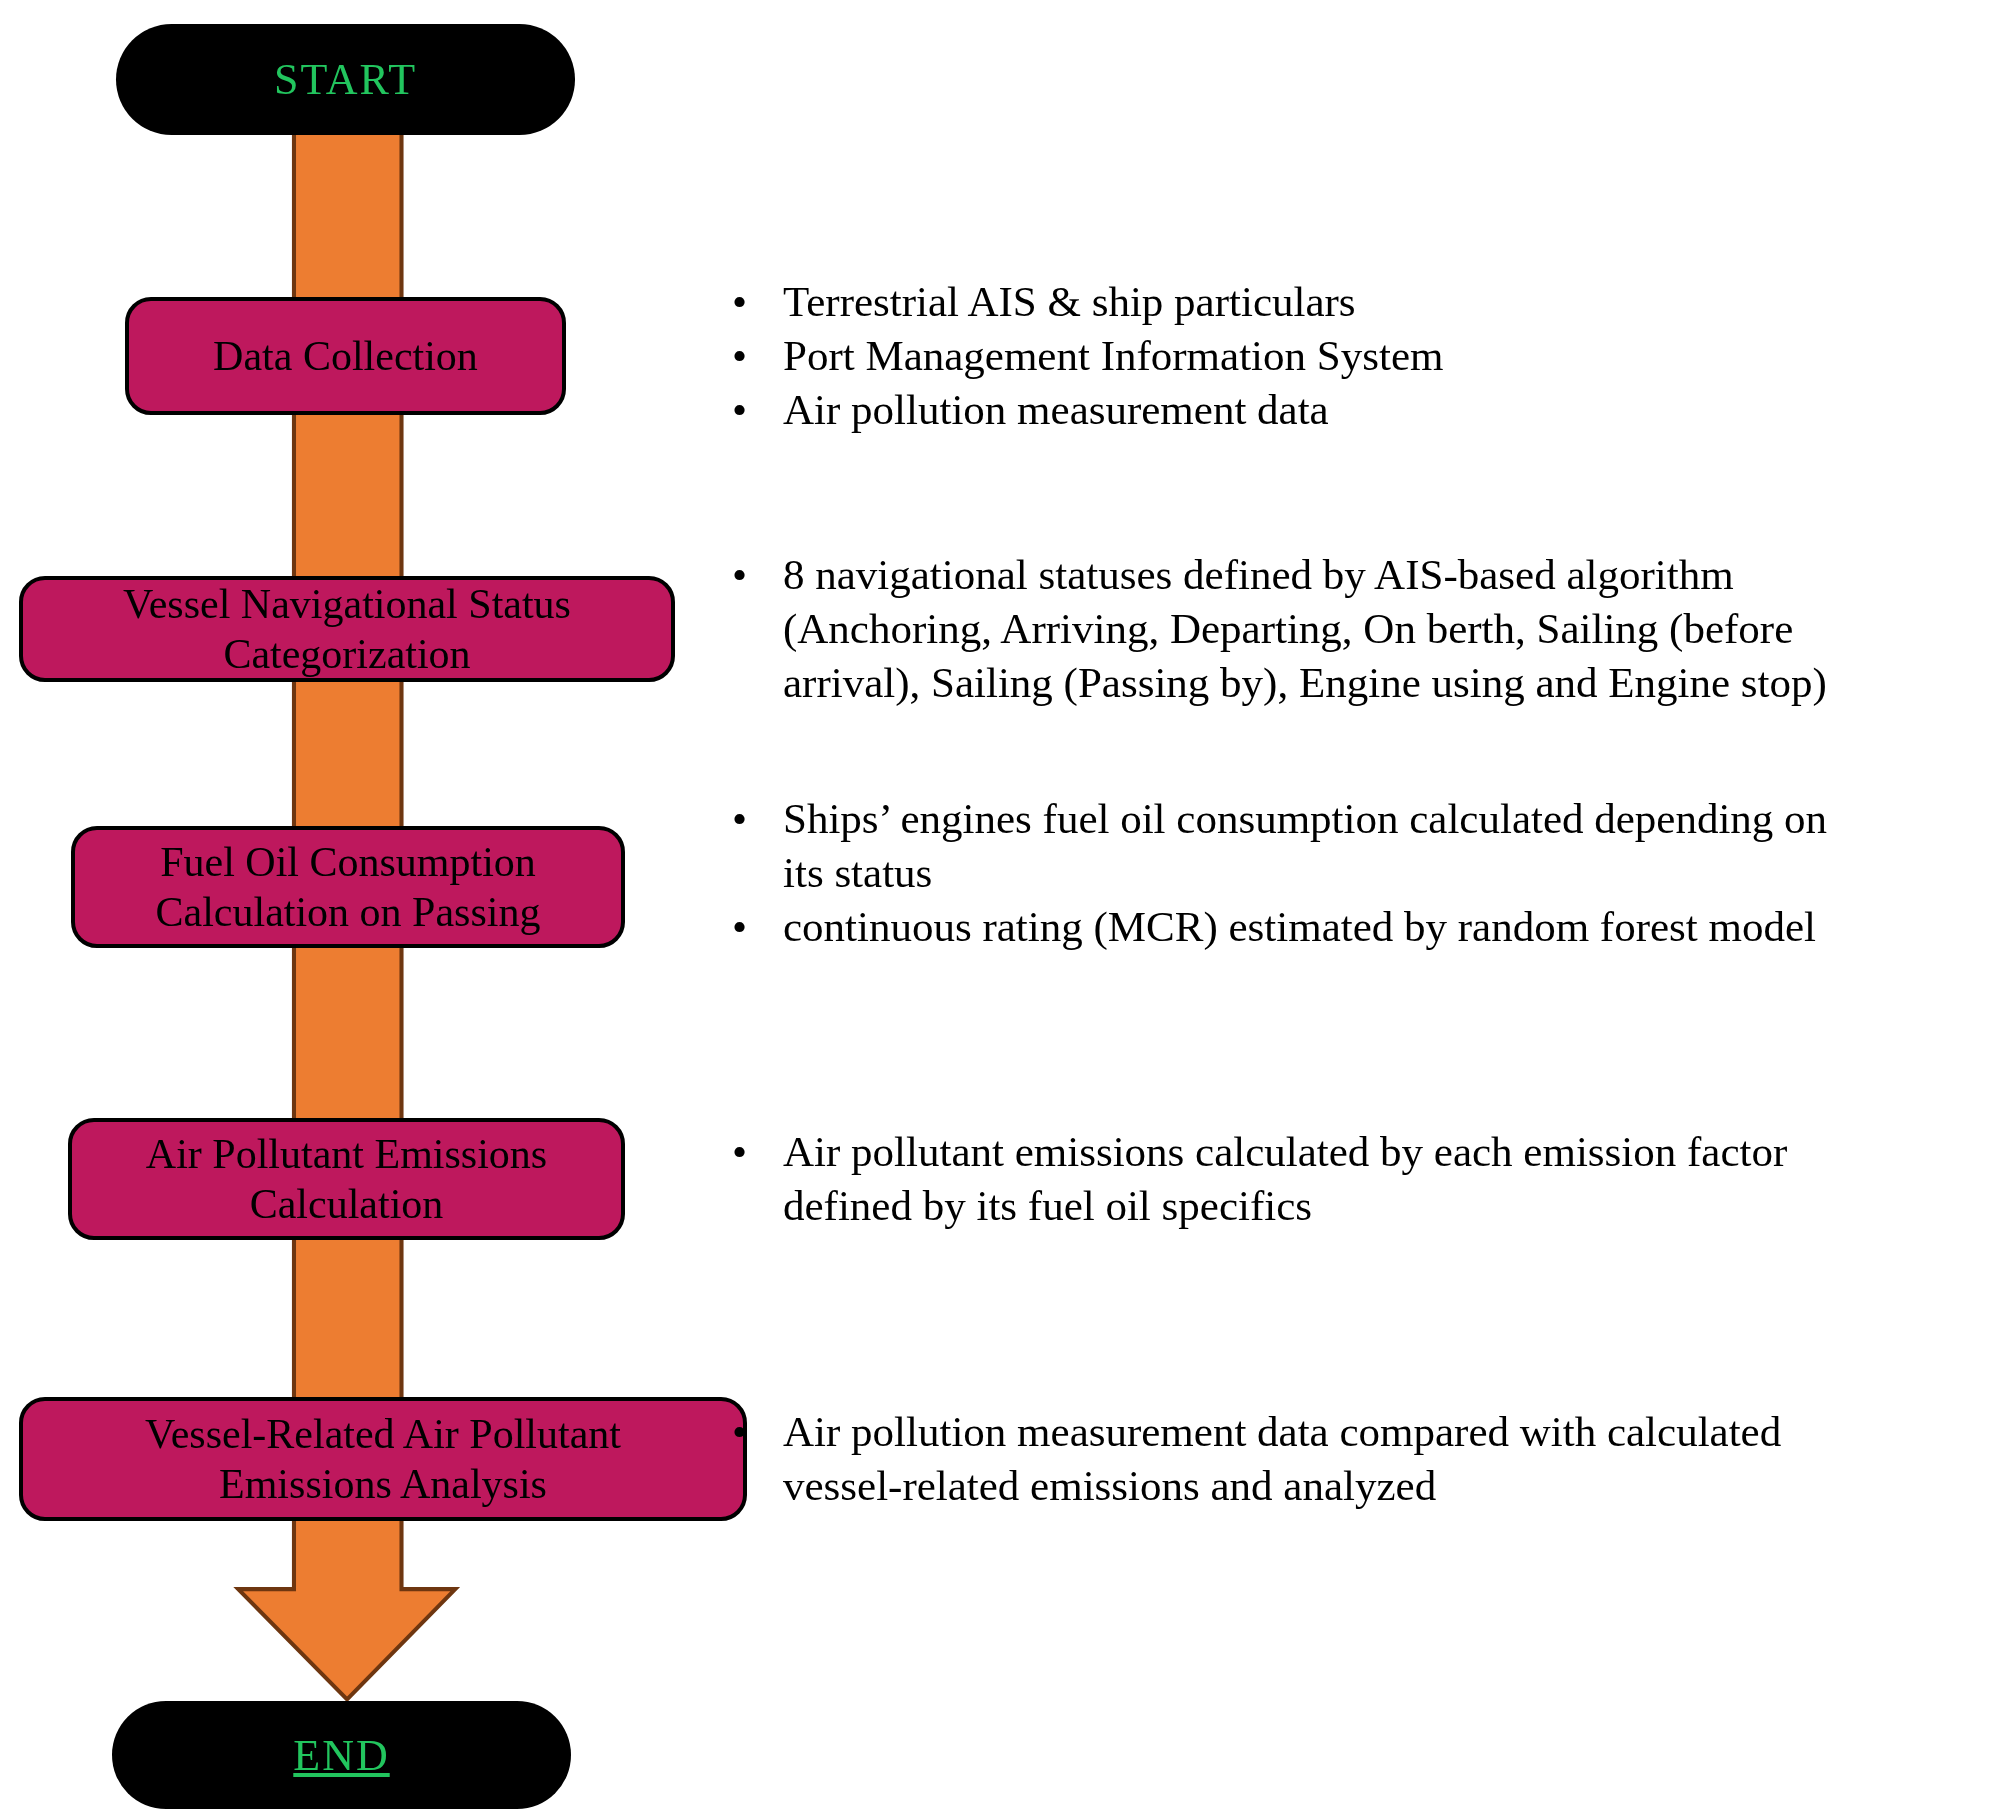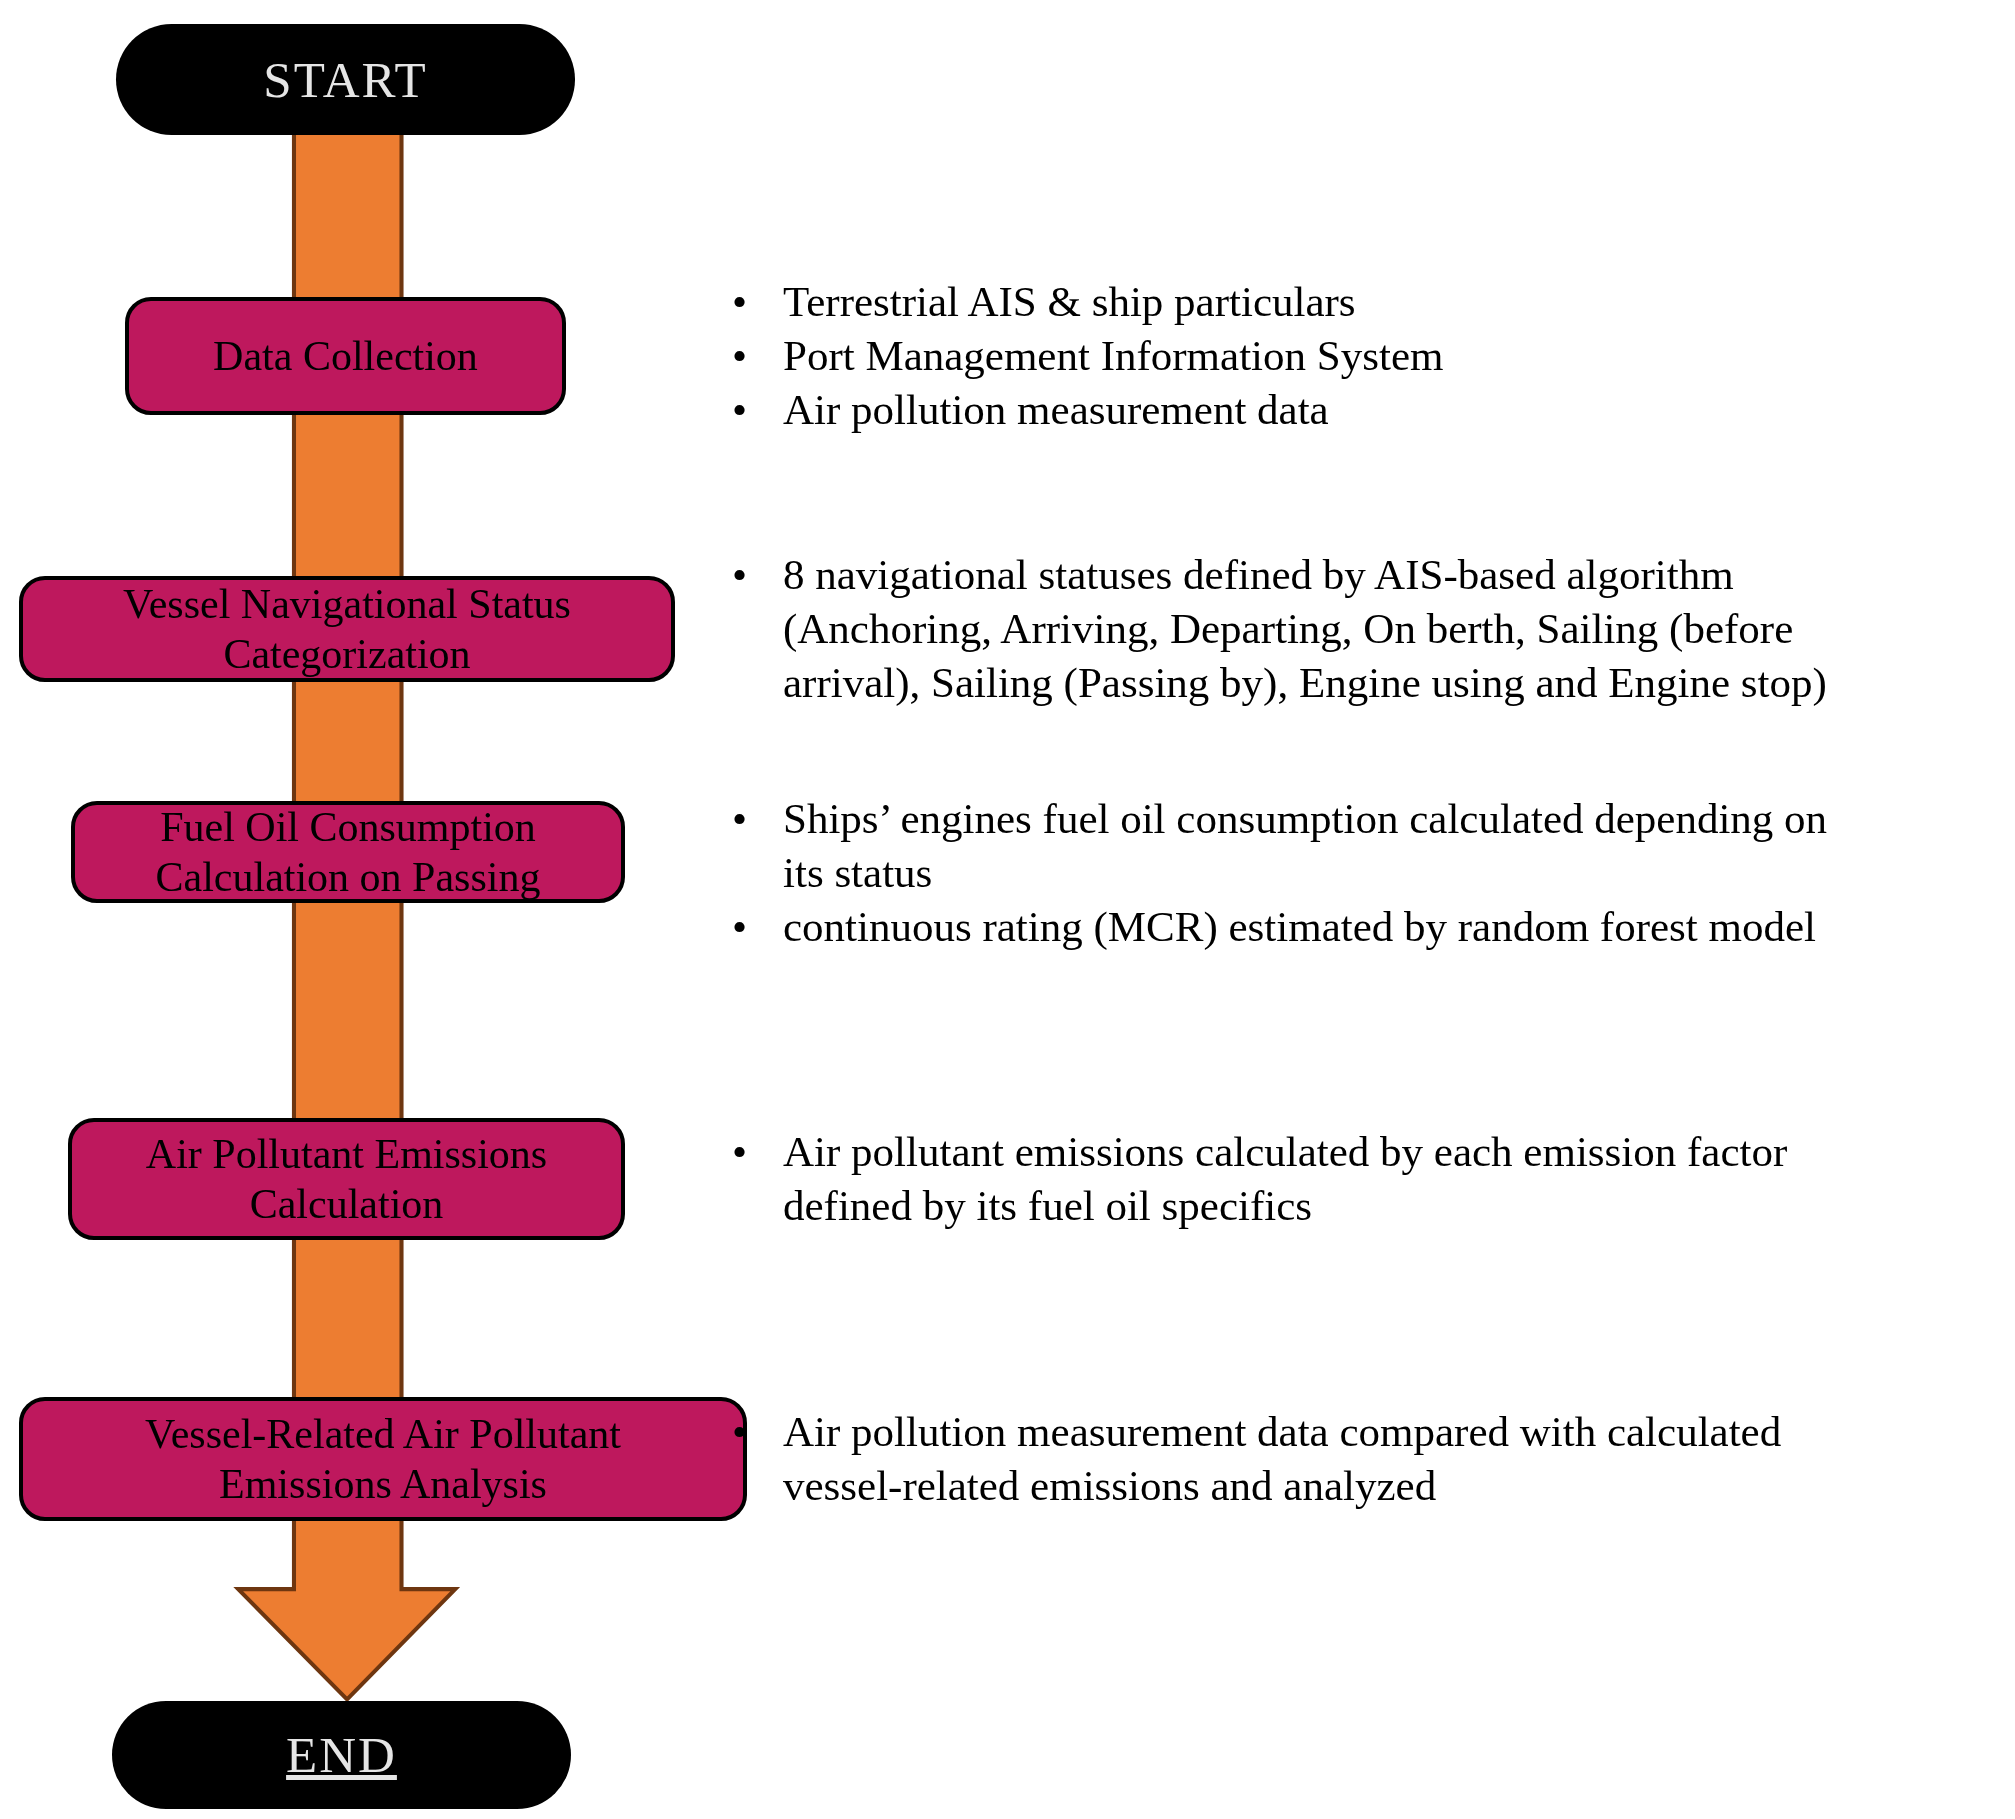--- a/index.html
+++ b/index.html
@@ -32,23 +32,23 @@
     position: absolute;
     box-sizing: border-box;
     display: flex;
     flex-direction: column;
     align-items: center;
     justify-content: center;
     text-align: center;
   }
   .terminal {
     background: #000000;
-    color: #e5e5e5;
+    color: #22c55e;
     border-radius: 56px;
-    font-size: 51px;
+    font-size: 44px;
     letter-spacing: 2px;
   }
   .stepbox {
     background: #be185d;
     border: 4.8px solid #000000;
     border-radius: 26px;
     font-size: 42px;
     line-height: 50px;
   }
   .stepbox .box-line { white-space: nowrap; }
@@ -87,21 +87,21 @@
 
   <div class="node stepbox" style="left:125px; top:297px; width:441px; height:118px;">
     <div class="box-line">Data Collection</div>
   </div>
 
   <div class="node stepbox" style="left:19px; top:576px; width:656px; height:106px;">
     <div class="box-line">Vessel Navigational Status</div>
     <div class="box-line">Categorization</div>
   </div>
 
-  <div class="node stepbox" style="left:71px; top:801px; width:554px; height:102px;">
+  <div class="node stepbox" style="left:71px; top:826px; width:554px; height:122px;">
     <div class="box-line">Fuel Oil Consumption</div>
     <div class="box-line">Calculation on Passing</div>
   </div>
 
   <div class="node stepbox" style="left:68px; top:1118px; width:557px; height:122px;">
     <div class="box-line">Air Pollutant Emissions</div>
     <div class="box-line">Calculation</div>
   </div>
 
   <div class="node stepbox" style="left:19px; top:1397px; width:728px; height:124px;">

